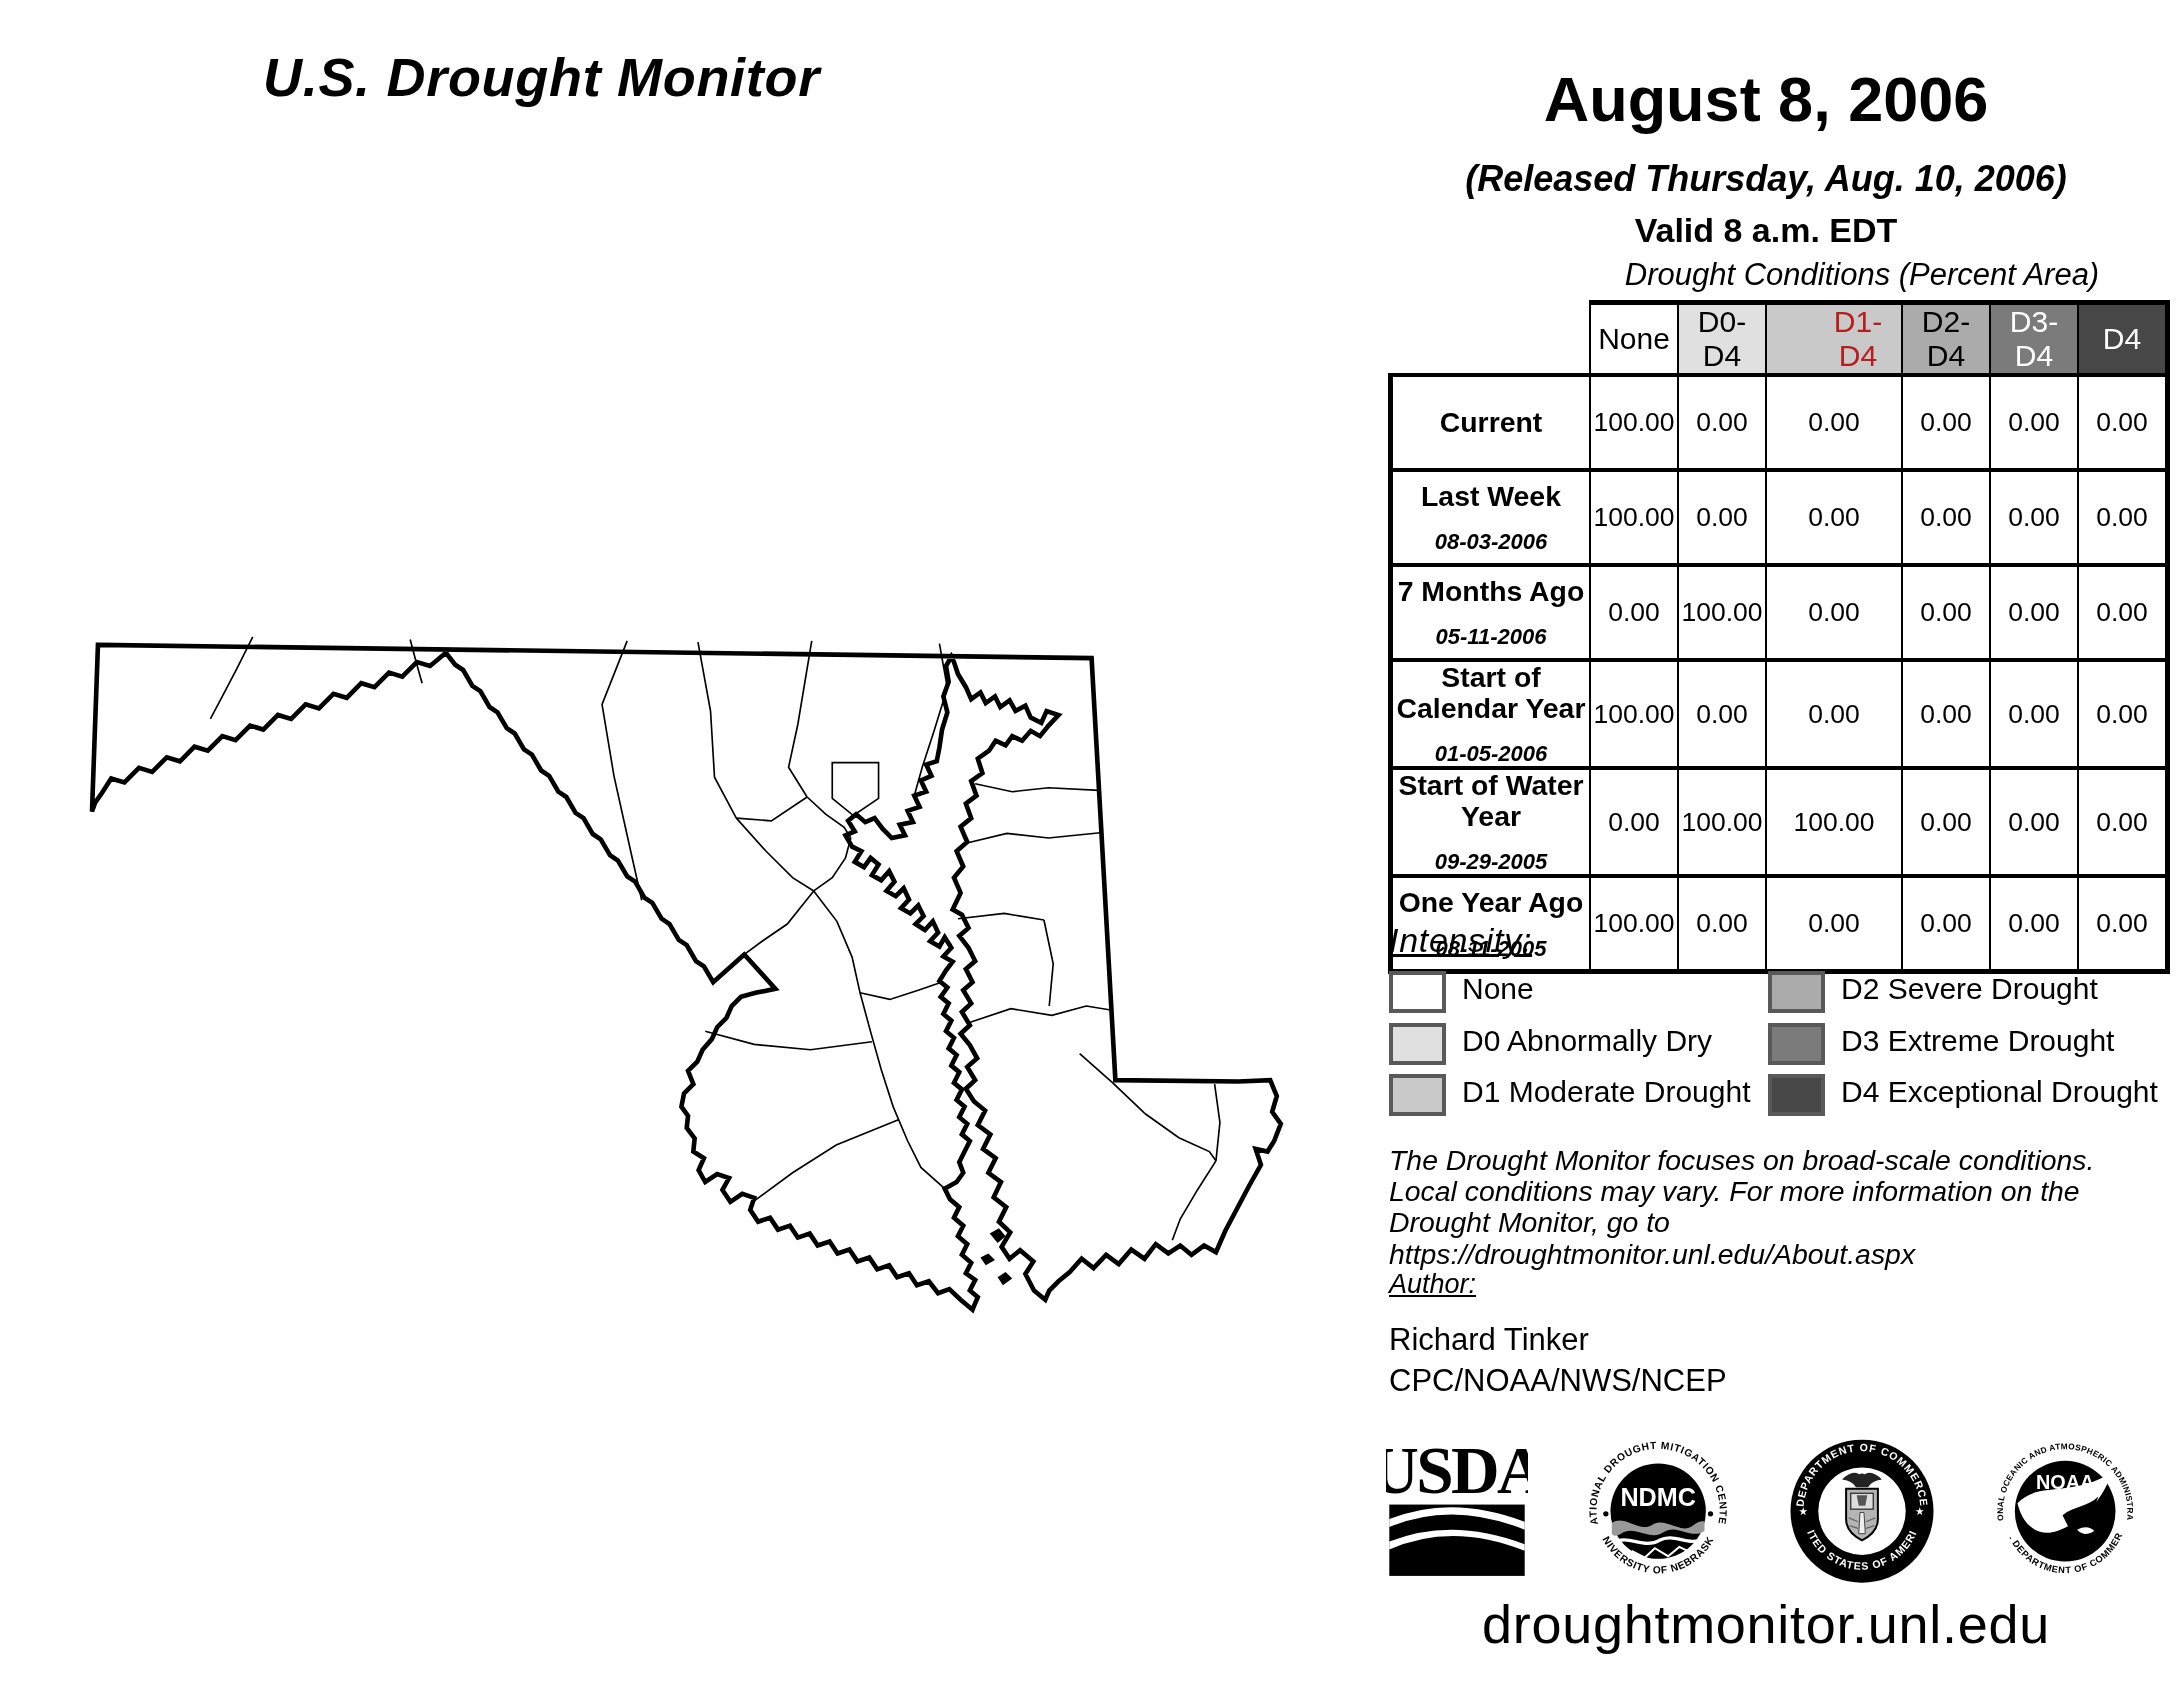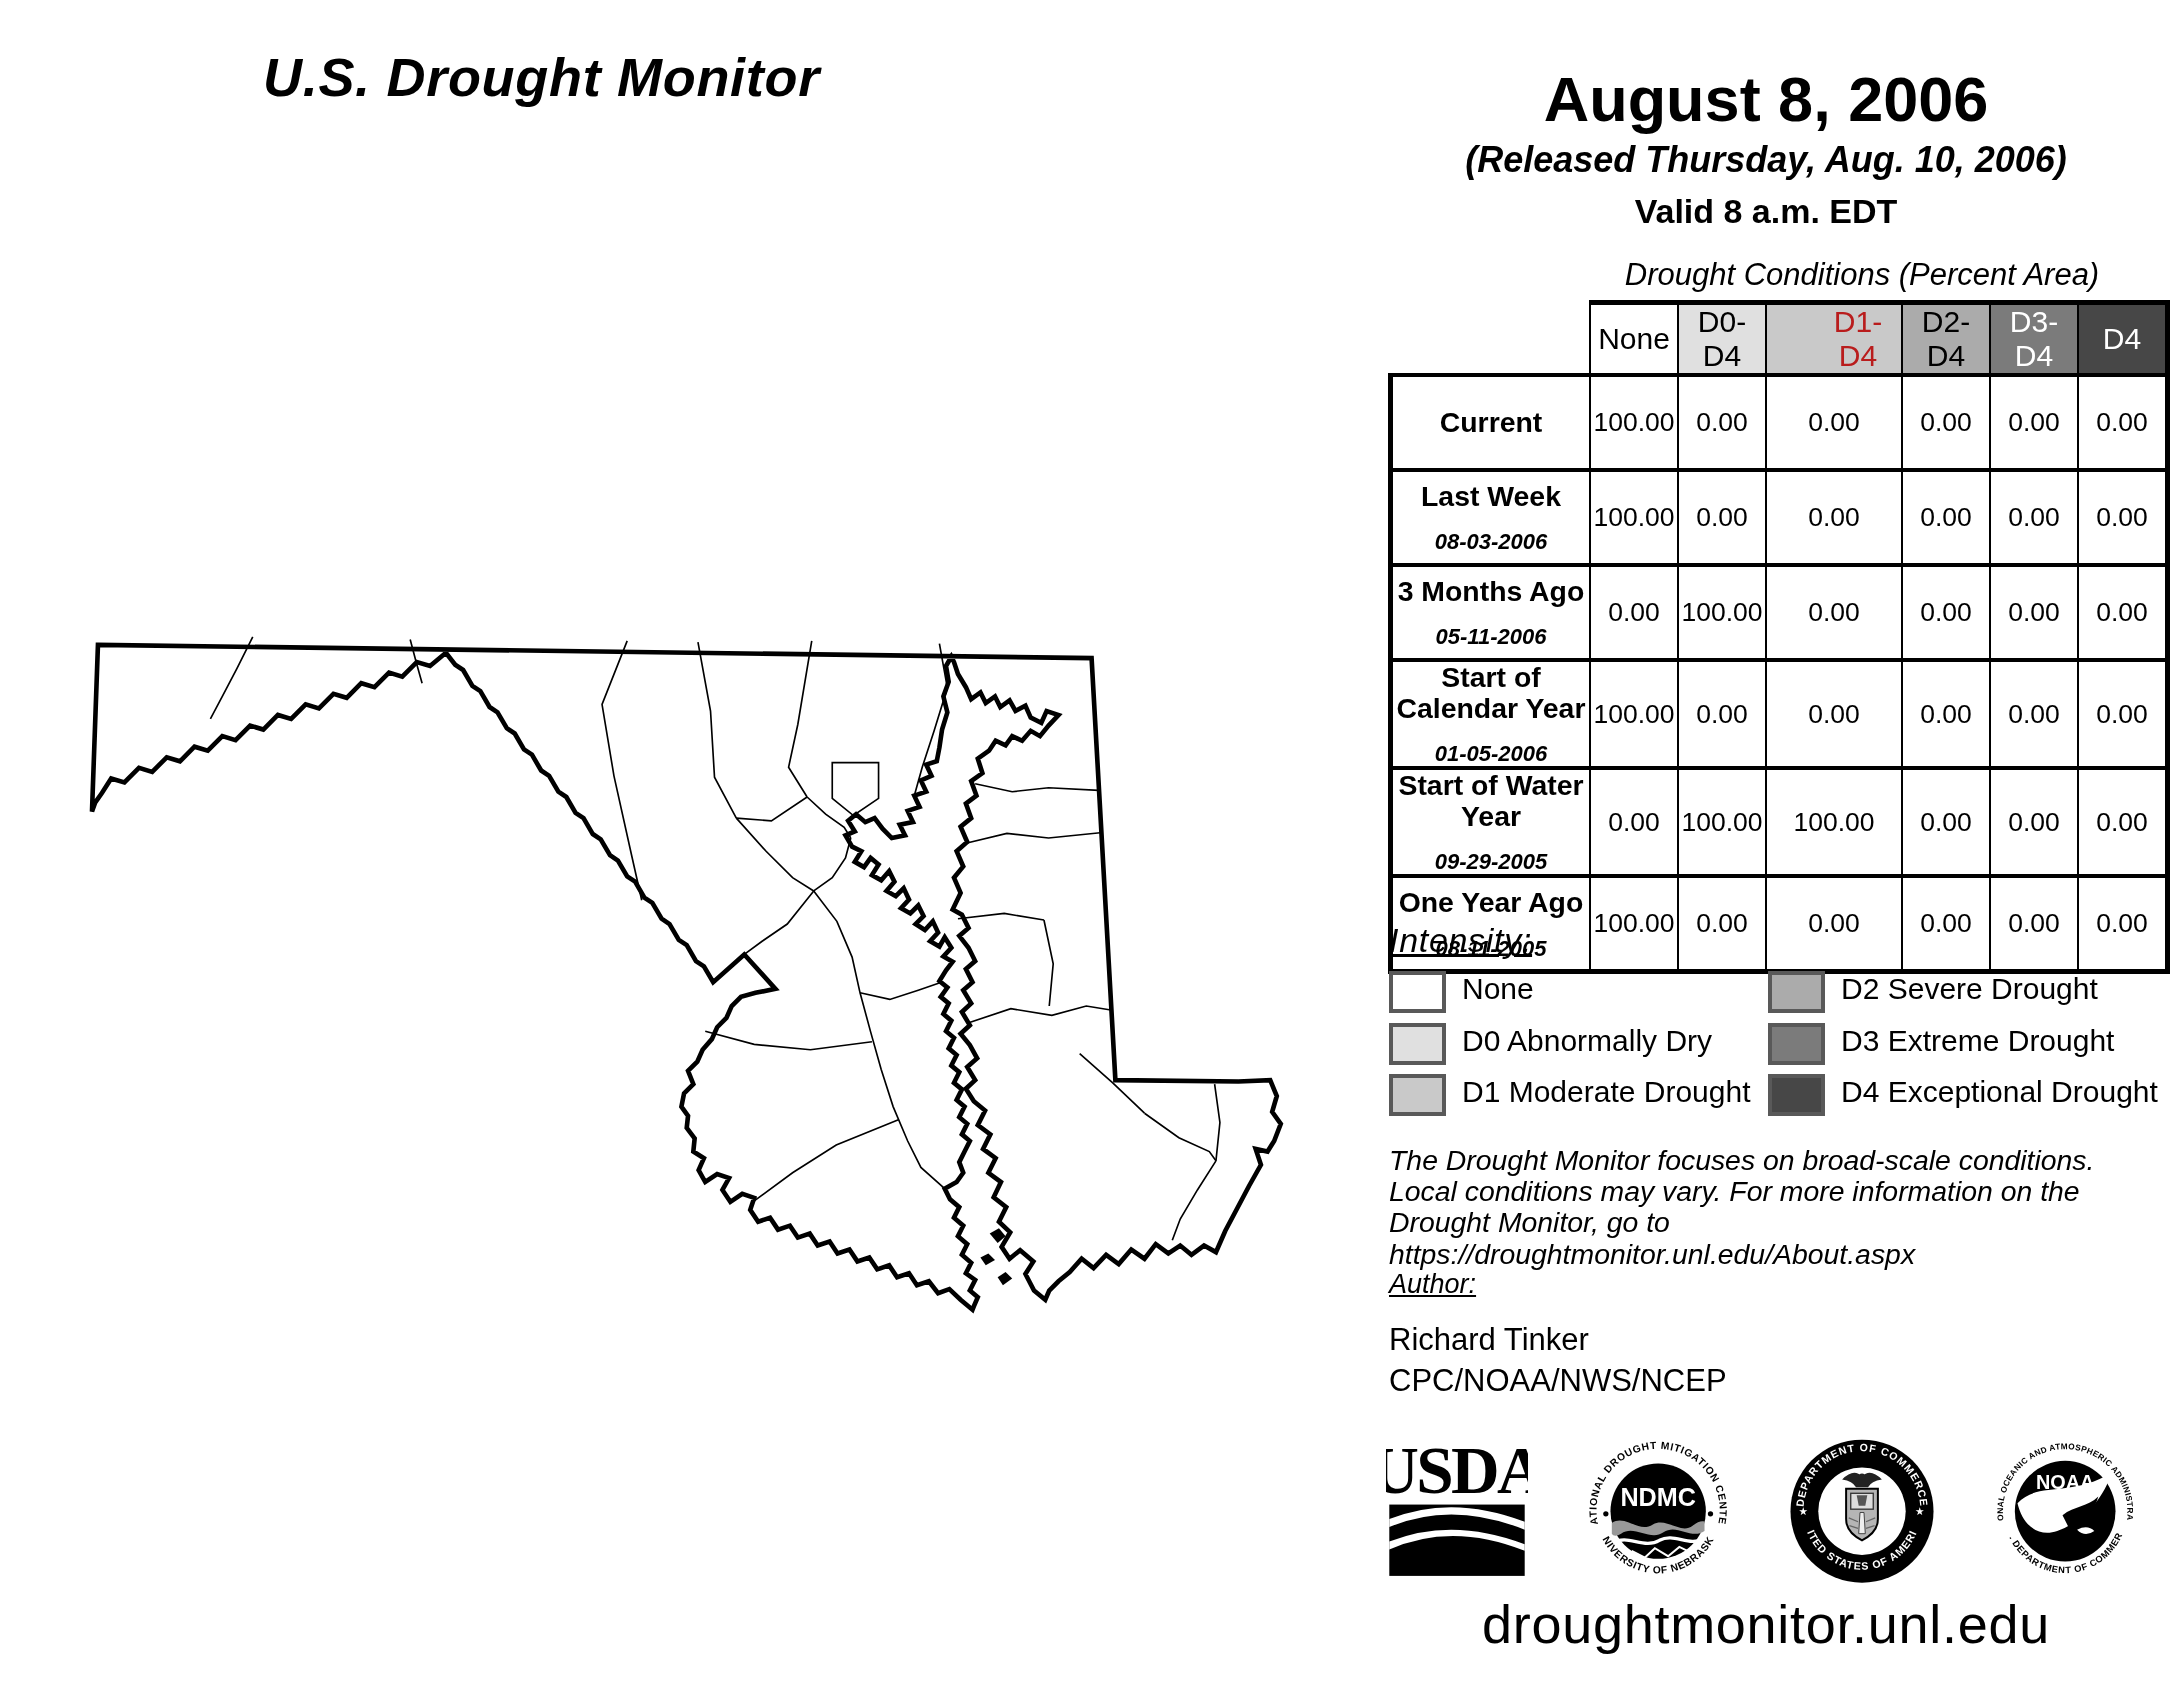--- a/index.html
+++ b/index.html
@@ -7,21 +7,21 @@
         font-family:"Liberation Sans","DejaVu Sans",sans-serif;color:#000;}
   .abs{position:absolute;}
 
   
   #title-block{left:263px;top:46px;width:834px;text-align:left;}
   #title-line1{font-size:54px;font-weight:bold;font-style:italic;letter-spacing:0.7px;}
   #title-line2{font-size:85px;font-weight:bold;margin-top:12px;letter-spacing:1.3px;}
 
   #date-block{left:1389px;top:63px;width:754px;text-align:center;}
   #date-main{font-size:63px;font-weight:bold;}
-  #date-released{font-size:36px;font-weight:bold;font-style:italic;margin-top:4px;}
+  #date-released{font-size:36px;font-weight:bold;font-style:italic;margin-top:23px;}
   #date-valid{font-size:34px;font-weight:bold;margin-top:10.6px;}
 
   
   #cond-title{left:1589px;top:257px;width:546px;text-align:center;
               font-size:31px;font-style:italic;}
   #drought-table{left:1388px;top:300px;border-collapse:collapse;}
   #drought-table td{border:2.6px solid #000;text-align:center;vertical-align:middle;
                     padding:0;}
   #drought-table td.corner{border:none;background:#fff;}
   #drought-table tr.hdr td{height:55px;font-size:30px;border-top-width:5.3px;}
@@ -97,21 +97,21 @@
     <tr class="datarow">
       <td class="lbl"><span>Last Week</span><span class="rowdate">08-03-2006</span></td>
       <td class="val">100.00</td>
       <td class="val">0.00</td>
       <td class="val">0.00</td>
       <td class="val">0.00</td>
       <td class="val">0.00</td>
       <td class="val last">0.00</td>
     </tr>
     <tr class="datarow">
-      <td class="lbl"><span>3 Months Ago</span><span class="rowdate">05-11-2006</span></td>
+      <td class="lbl"><span>7 Months Ago</span><span class="rowdate">05-11-2006</span></td>
       <td class="val">0.00</td>
       <td class="val">100.00</td>
       <td class="val">0.00</td>
       <td class="val">0.00</td>
       <td class="val">0.00</td>
       <td class="val last">0.00</td>
     </tr>
     <tr class="datarow">
       <td class="lbl"><span>Start of Calendar Year</span><span class="rowdate">01-05-2006</span></td>
       <td class="val">100.00</td>

